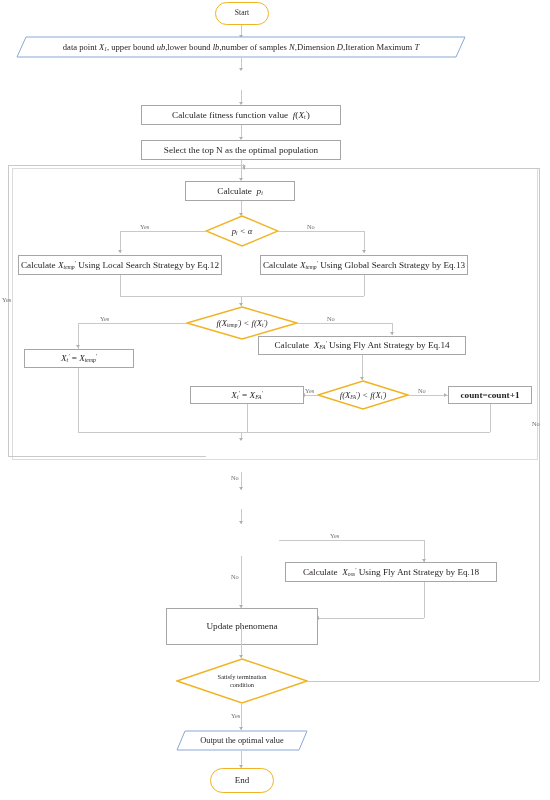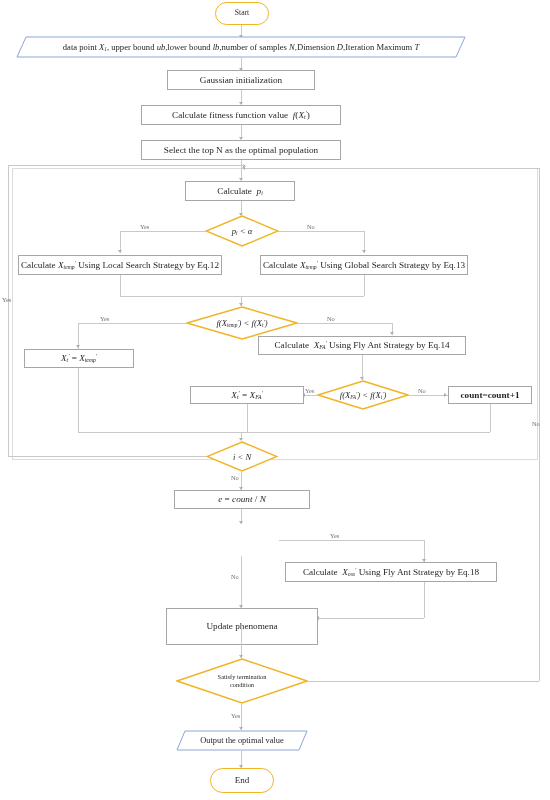--- a/index.html
+++ b/index.html
@@ -66,23 +66,20 @@
       <polygon points="10,1 449,1 440,21 1,21" fill="#ffffff" stroke="#8ba7d6" stroke-width="1"></polygon>
     </svg>
     <div class="plabel">
       <span class="nw">data point <i class="v">X</i><sub class="s">1</sub>, upper bound <i class="v">ub</i>,lower bound <i class="v">lb</i>,number of samples <i class="v">N</i>,Dimension <i class="v">D</i>,Iteration Maximum <i class="v">T</i></span>
     </div>
   </div>
 
   <div class="ln lnv" style="left:241px;top:58px;height:12px;"></div>
   <div class="arrow down" style="left:239px;top:68px;"></div>
 
-  <div class="node rect" style="left:167px;top:70px;width:148px;height:20px;">
-    <span>Gaussian initialization</span>
-  </div>
 
   <div class="ln lnv" style="left:241px;top:90px;height:14px;"></div>
   <div class="arrow down" style="left:239px;top:102px;"></div>
 
   <div class="node rect" style="left:141px;top:105px;width:200px;height:20px;">
     <span>
       <span class="nw">Calculate fitness function value&nbsp; <i class="v">f</i>(<i class="v">X</i><sub class="s">t</sub><sup class="p">′</sup>)</span>
     </span>
   </div>
 
@@ -205,43 +202,30 @@
     <span>count=count+1</span>
   </div>
 
   <div class="ln lnv" style="left:78px;top:368px;height:64px;"></div>
   <div class="ln lnv" style="left:247px;top:404px;height:28px;"></div>
   <div class="ln lnv" style="left:490px;top:404px;height:28px;"></div>
   <div class="ln lnh" style="left:78px;top:432px;width:412px;"></div>
   <div class="ln lnv" style="left:241px;top:432px;height:8px;"></div>
   <div class="arrow down" style="left:239px;top:438px;"></div>
 
-  <div class="diamond-wrap" style="left:206px;top:441px;width:72px;height:31px;">
-    <svg class="dshape" viewBox="0 0 72 31" preserveAspectRatio="none">
-      <polygon points="36,1 71,15.5 36,30 1,15.5" fill="#ffffff" stroke="#f0b323" stroke-width="1.4"></polygon>
-    </svg>
-    <div class="dlabel">
-      <span class="nw"><i class="v">i</i> &lt; <i class="v">N</i></span>
-    </div>
-  </div>
 
   <div class="ln lnh" style="left:8px;top:456px;width:198px;"></div>
   <div class="ln lnv" style="left:8px;top:165px;height:292px;"></div>
   <div class="ln lnh" style="left:8px;top:165px;width:236px;"></div>
   <div class="elabel" style="left:2px;top:296px;">Yes</div>
 
   <div class="ln lnv" style="left:241px;top:472px;height:18px;"></div>
   <div class="arrow down" style="left:239px;top:487px;"></div>
   <div class="elabel" style="left:231px;top:474px;">No</div>
 
-  <div class="node rect" style="left:174px;top:490px;width:136px;height:19px;">
-    <span>
-      <span class="nw"><i class="v">e</i> = <i class="v">count</i> / <i class="v">N</i></span>
-    </span>
-  </div>
 
   <div class="ln lnv" style="left:241px;top:509px;height:15px;"></div>
   <div class="arrow down" style="left:239px;top:521px;"></div>
 
 
   <div class="ln lnh" style="left:279px;top:540px;width:145px;"></div>
   <div class="ln lnv" style="left:424px;top:540px;height:22px;"></div>
   <div class="arrow down" style="left:422px;top:559px;"></div>
   <div class="elabel" style="left:330px;top:532px;">Yes</div>
 

